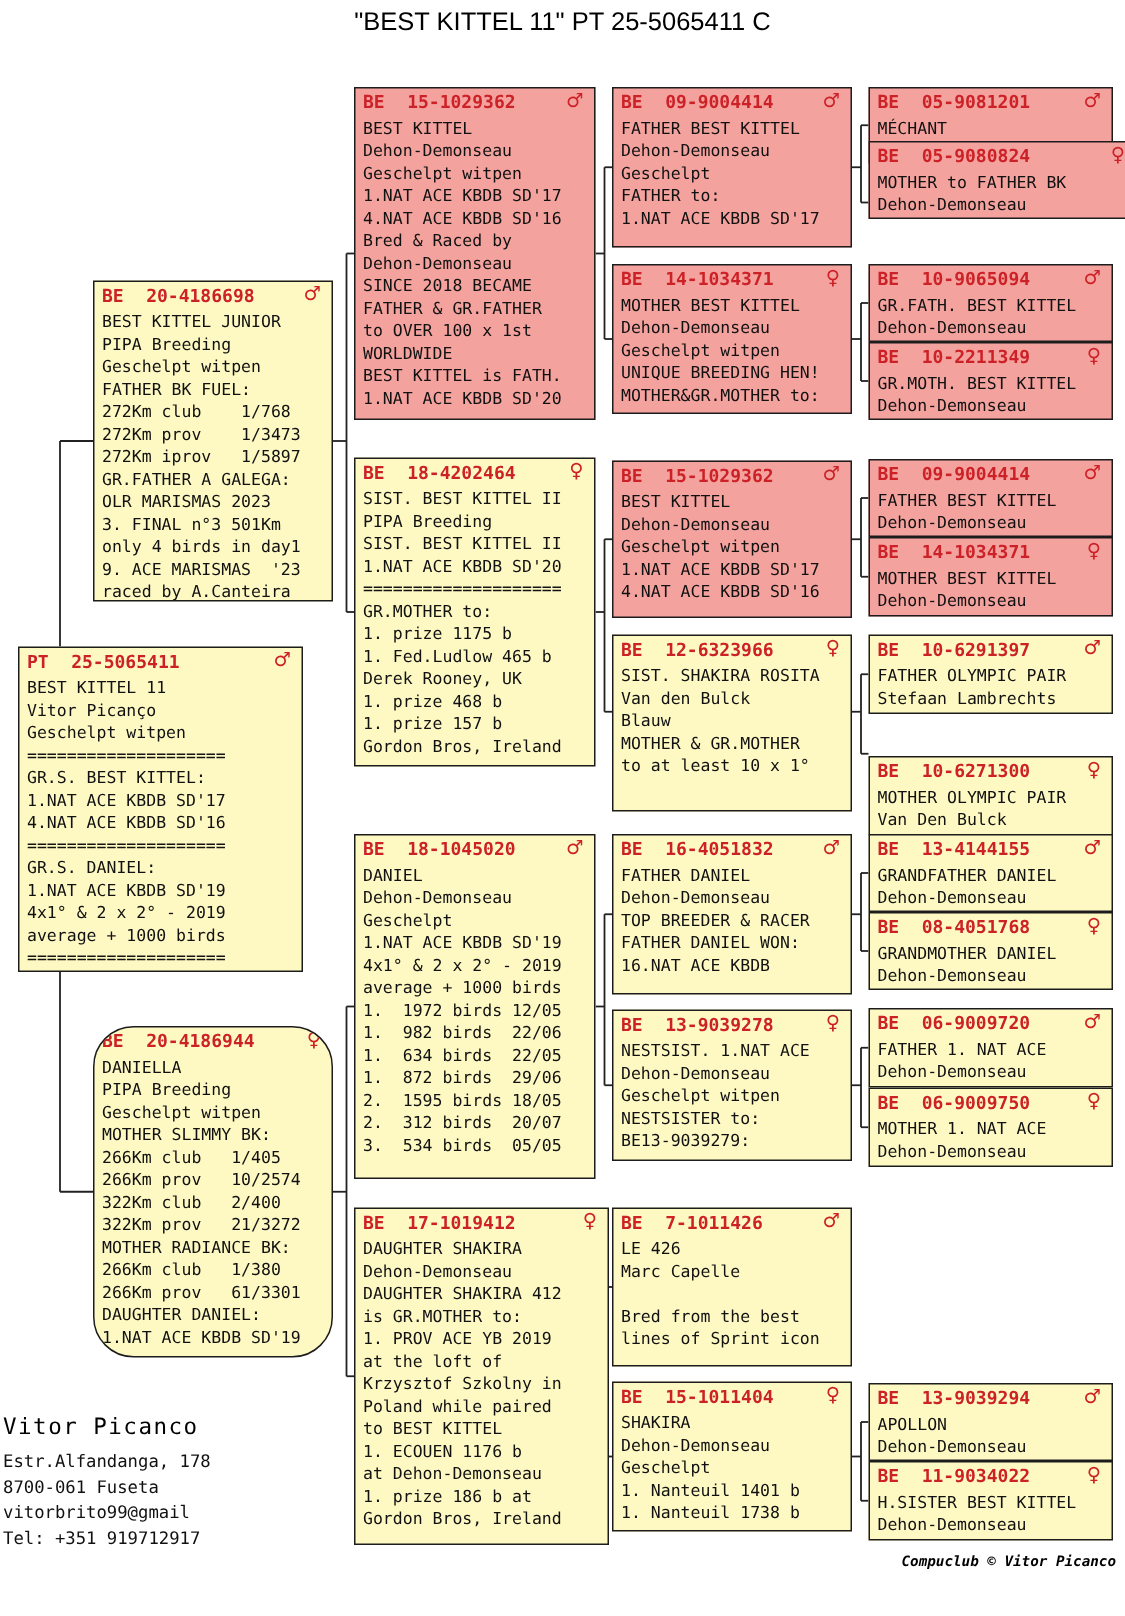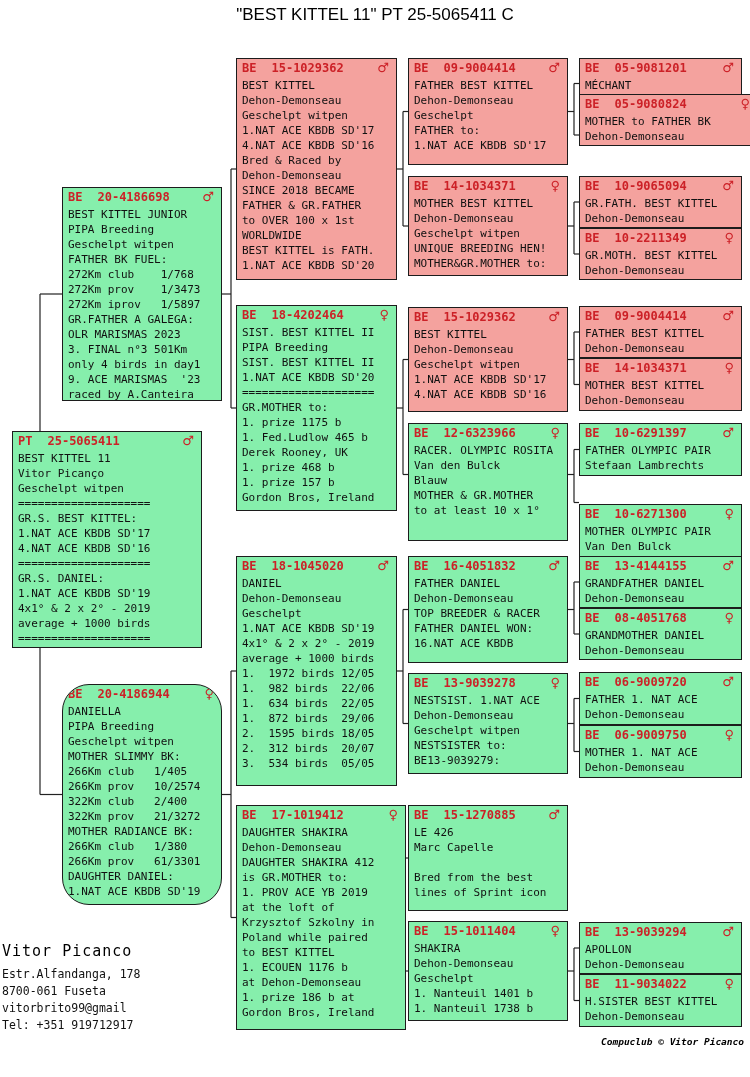--- a/index.html
+++ b/index.html
@@ -11,21 +11,21 @@
     font-family:"DejaVu Sans Mono","Liberation Mono",monospace;color:#111;
   }
   .title{
     position:absolute;top:5px;left:0;width:750px;text-align:center;
     font-family:"Liberation Sans",sans-serif;font-size:17px;color:#000;
   }
   #wires{position:absolute;left:0;top:0;width:750px;height:1077px;}
   #wires line{stroke:var(--line);stroke-width:1.2;}
   .pbox{
     position:absolute;box-sizing:border-box;border:1.5px solid var(--border);
-    background:#86efac;padding:2px 0 0 5px;overflow:hidden;
+    background:#fef9c3;padding:2px 0 0 5px;overflow:hidden;
   }
   .pbox.pink{background:var(--pink);}
   .phead{
     color:var(--red);font-weight:bold;font-size:12px;height:17px;
     white-space:pre;position:relative;padding-right:20px;
   }
   .country{margin-right:15px;}
   .sex{
     position:absolute;right:7px;top:-1px;font-size:13px;font-weight:bold;
     color:var(--red);font-family:"DejaVu Sans",sans-serif;
@@ -237,21 +237,21 @@
     <div class="pbox pink" style="left: 408px; top: 307px; width: 160px; height: 105px;">
       <div class="phead"><span class="country">BE</span><span>15-1029362</span><span class="sex">♂</span></div>
       <div class="bl">BEST KITTEL</div>
       <div class="bl">Dehon-Demonseau</div>
       <div class="bl">Geschelpt witpen</div>
       <div class="bl">1.NAT ACE KBDB SD'17</div>
       <div class="bl">4.NAT ACE KBDB SD'16</div>
     </div>
     <div class="pbox" style="left: 408px; top: 423px; width: 160px; height: 118px;">
       <div class="phead"><span class="country">BE</span><span>12-6323966</span><span class="sex">♀</span></div>
-      <div class="bl">RACER. OLYMPIC ROSITA</div>
+      <div class="bl">SIST. SHAKIRA ROSITA</div>
       <div class="bl">Van den Bulck</div>
       <div class="bl">Blauw</div>
       <div class="bl">MOTHER &amp; GR.MOTHER</div>
       <div class="bl">to at least 10 x 1°</div>
     </div>
     <div class="pbox" style="left: 408px; top: 556px; width: 160px; height: 107px;">
       <div class="phead"><span class="country">BE</span><span>16-4051832</span><span class="sex">♂</span></div>
       <div class="bl">FATHER DANIEL</div>
       <div class="bl">Dehon-Demonseau</div>
       <div class="bl">TOP BREEDER &amp; RACER</div>
@@ -260,21 +260,21 @@
     </div>
     <div class="pbox" style="left: 408px; top: 673px; width: 160px; height: 101px;">
       <div class="phead"><span class="country">BE</span><span>13-9039278</span><span class="sex">♀</span></div>
       <div class="bl">NESTSIST. 1.NAT ACE</div>
       <div class="bl">Dehon-Demonseau</div>
       <div class="bl">Geschelpt witpen</div>
       <div class="bl">NESTSISTER to:</div>
       <div class="bl">BE13-9039279:</div>
     </div>
     <div class="pbox" style="left: 408px; top: 805px; width: 160px; height: 106px;">
-      <div class="phead"><span class="country">BE</span><span>15-1270885</span><span class="sex">♂</span></div>
+      <div class="phead"><span class="country">BE</span><span>7-1011426</span><span class="sex">♂</span></div>
       <div class="bl">LE 426</div>
       <div class="bl">Marc Capelle</div>
       <div class="bl"></div>
       <div class="bl">Bred from the best</div>
       <div class="bl">lines of Sprint icon</div>
     </div>
     <div class="pbox" style="left: 408px; top: 921px; width: 160px; height: 100px;">
       <div class="phead"><span class="country">BE</span><span>15-1011404</span><span class="sex">♀</span></div>
       <div class="bl">SHAKIRA</div>
       <div class="bl">Dehon-Demonseau</div>

